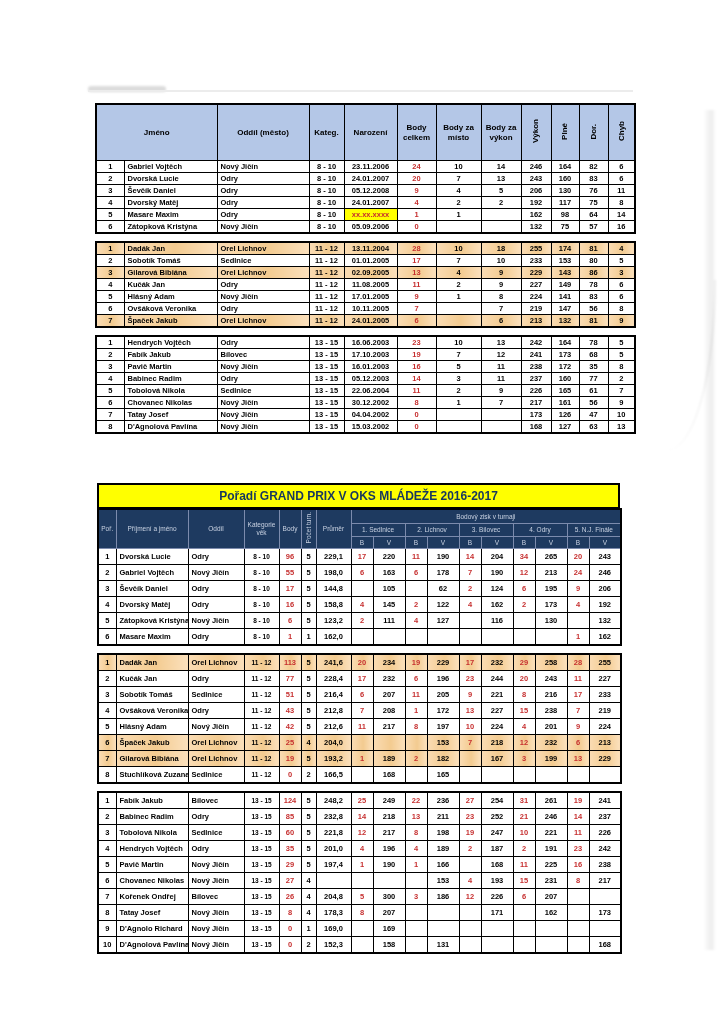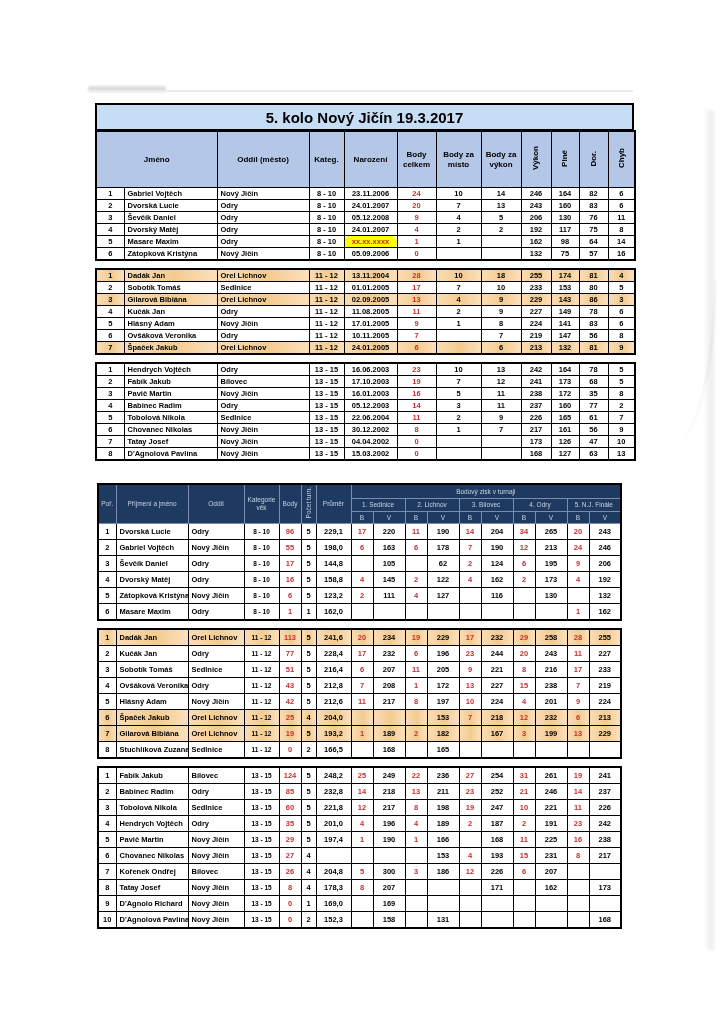--- a/index.html
+++ b/index.html
@@ -29,21 +29,21 @@
   }
   .t1 td{
     border:1px solid #000;height:11px;line-height:10px;font-size:7.5px;font-weight:bold;
     text-align:center;padding:0 1px;overflow:hidden;white-space:nowrap;background:#fff;
   }
   .t1 td.left{text-align:left;padding-left:3px;}
   .rotcell{padding:0;}
   .rot{writing-mode:vertical-rl;transform:rotate(180deg);display:inline-block;white-space:nowrap;}
   .red{color:var(--accent_red,#C62F2F) !important;}
   tr.hl td{background:linear-gradient(90deg,#FADCB4 0%,#F3CB90 55%,#FBE0BC 100%);}
-  td.ycell{background:var(--yellow,#FFFF00);color:var(--accent_red,#C62F2F);border-radius:6px;}
+  td.ycell{background:var(--yellow,#FFFF00);color:var(--accent_red,#C62F2F);}
 
   
   .t2-wrap{position:absolute;left:97px;top:483px;width:523px;}
   .t2-title{
     box-sizing:border-box;width:523px;height:25px;line-height:23px;text-align:center;
     background:var(--yellow,#FFFF00);border:2px solid #000;border-bottom:1px solid #000;
     color:var(--t2_title_text,#17375E);font-weight:bold;font-size:12px;
   }
   table.t2{border-collapse:collapse;table-layout:fixed;width:523px;border:2px solid #000;}
   table.t2.grp-block{margin-top:7px;}
@@ -65,21 +65,20 @@
 </head>
 <body>
 
 <div class="page">
   <div class="streak-top"></div>
   <div class="streak-top2"></div>
   <div class="shadow-right"></div>
   <div class="corner-curve"></div>
 
   <div class="t1-wrap">
-    <div class="t1-title">5. kolo Nový Jičín 19.3.2017</div>
 
     <table class="t1">
       <colgroup>
           <col style="width:28px">
           <col style="width:93px">
           <col style="width:92px">
           <col style="width:35px">
           <col style="width:53px">
           <col style="width:39px">
           <col style="width:45px">
@@ -435,20 +434,21 @@
             <td>168</td>
             <td>127</td>
             <td>63</td>
             <td>13</td>
           </tr>
         </tbody>
     </table>
   </div>
 
   <div class="t2-wrap">
+    <div class="t2-title">Pořadí GRAND PRIX V OKS MLÁDEŽE 2016-2017</div>
 
     <table class="t2">
       <colgroup>
           <col style="width:18px">
           <col style="width:72px">
           <col style="width:56px">
           <col style="width:35px">
           <col style="width:22px">
           <col style="width:15px">
           <col style="width:35px">

